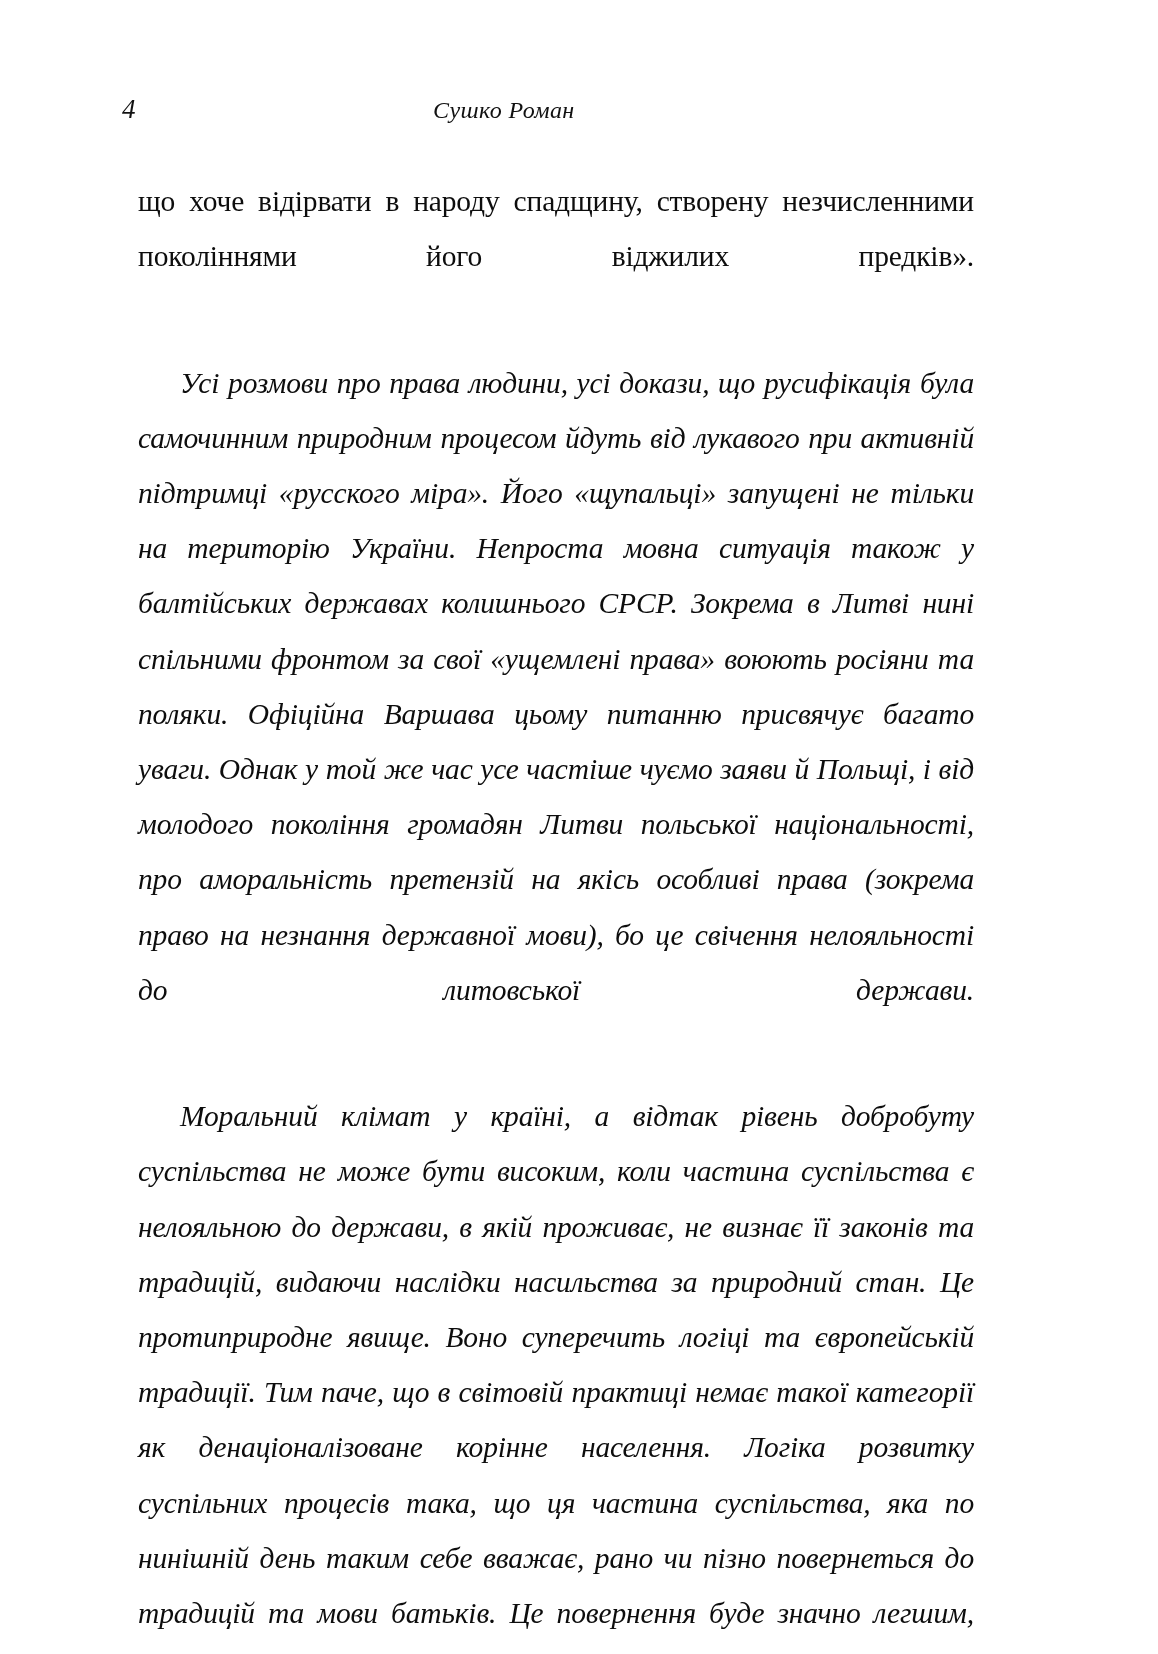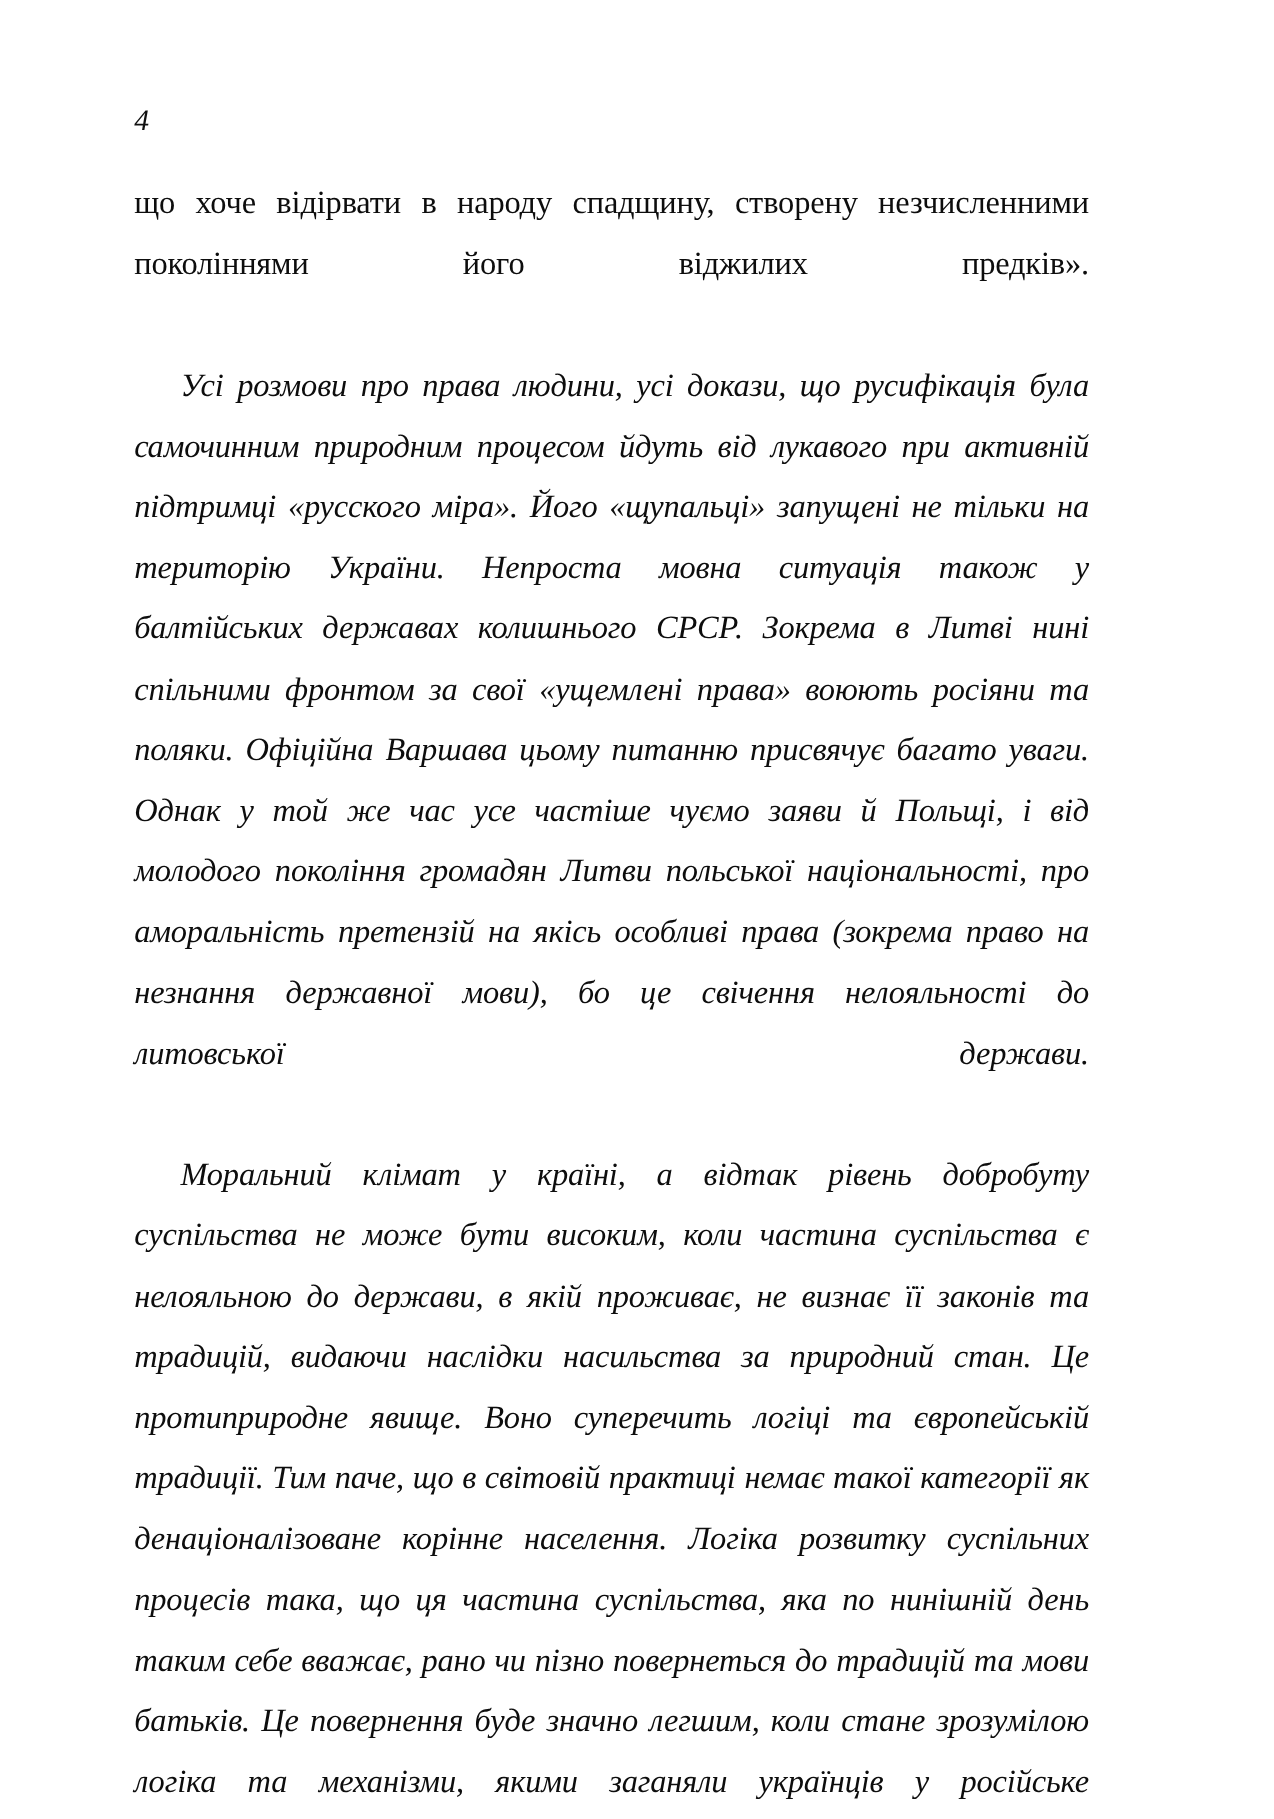--- a/index.html
+++ b/index.html
@@ -50,21 +50,21 @@
   }
 
   
   .textblock {
     position: absolute;
     top: 158px;
     left: 122px;
     width: 868px;
   }
   .para {
-    margin: 0;
+    margin: 16px;
     font-size: 29.5px;
     line-height: 55.2px;
     text-align: justify;
     text-justify: inter-word;
     letter-spacing: -0.15px;
     word-spacing: 0.2px;
     hyphens: none;
     -webkit-hyphens: none;
   }
   .para.indent {
@@ -78,20 +78,21 @@
     width: 100%;
   }
 </style>
 </head>
 <body>
 
 <div class="page">
 
   <div class="running-head">
     <span class="folio">4</span>
+    <span class="head-title">Сушко Роман</span>
   </div>
 
   <div class="textblock">
     <p class="para">що хоче відірвати в народу спадщину, створену незчисленними поколіннями його віджилих предків».</p>
     <p class="para indent">Усі розмови про права людини, усі докази, що русифікація була самочинним природним процесом йдуть від лукавого при активній підтримці «русского міра». Його «щупальці» запущені не тільки на територію України. Непроста мовна ситуація також у балтійських державах колишнього СРСР. Зокрема в Литві нині спільними фронтом за свої «ущемлені права» воюють росіяни та поляки. Офіційна Варшава цьому питанню присвячує багато уваги. Однак у той же час усе частіше чуємо заяви й Польщі, і від молодого покоління громадян Литви польської національності, про аморальність претензій на якісь особливі права (зокрема право на незнання державної мови), бо це свічення нелояльності до литовської держави.</p>
     <p class="para indent nojust-last">Моральний клімат у країні, а відтак рівень добробуту суспільства не може бути високим, коли частина суспільства є нелояльною до держави, в якій проживає, не визнає її законів та традицій, видаючи наслідки насильства за природний стан. Це протиприродне явище. Воно суперечить логіці та європейській традиції. Тим паче, що в світовій практиці немає такої категорії як денаціоналізоване корінне населення. Логіка розвитку суспільних процесів така, що ця частина суспільства, яка по нинішній день таким себе вважає, рано чи пізно повернеться до традицій та мови батьків. Це повернення буде значно легшим, коли стане зрозумілою логіка та механізми, якими заганяли українців у російське геополітичне стійло, фундаментом якого була й понині залишається, російська мова. Пропонована Вашій увазі книжка покликана допомогти більш глибокого зрозуміти цю логіку й допомогти повернутися до прописаних в Основному законі України історичної свідомості, традицій і культури української нації — підвалин української державності.</p>
   </div>
 
 </div>
 

